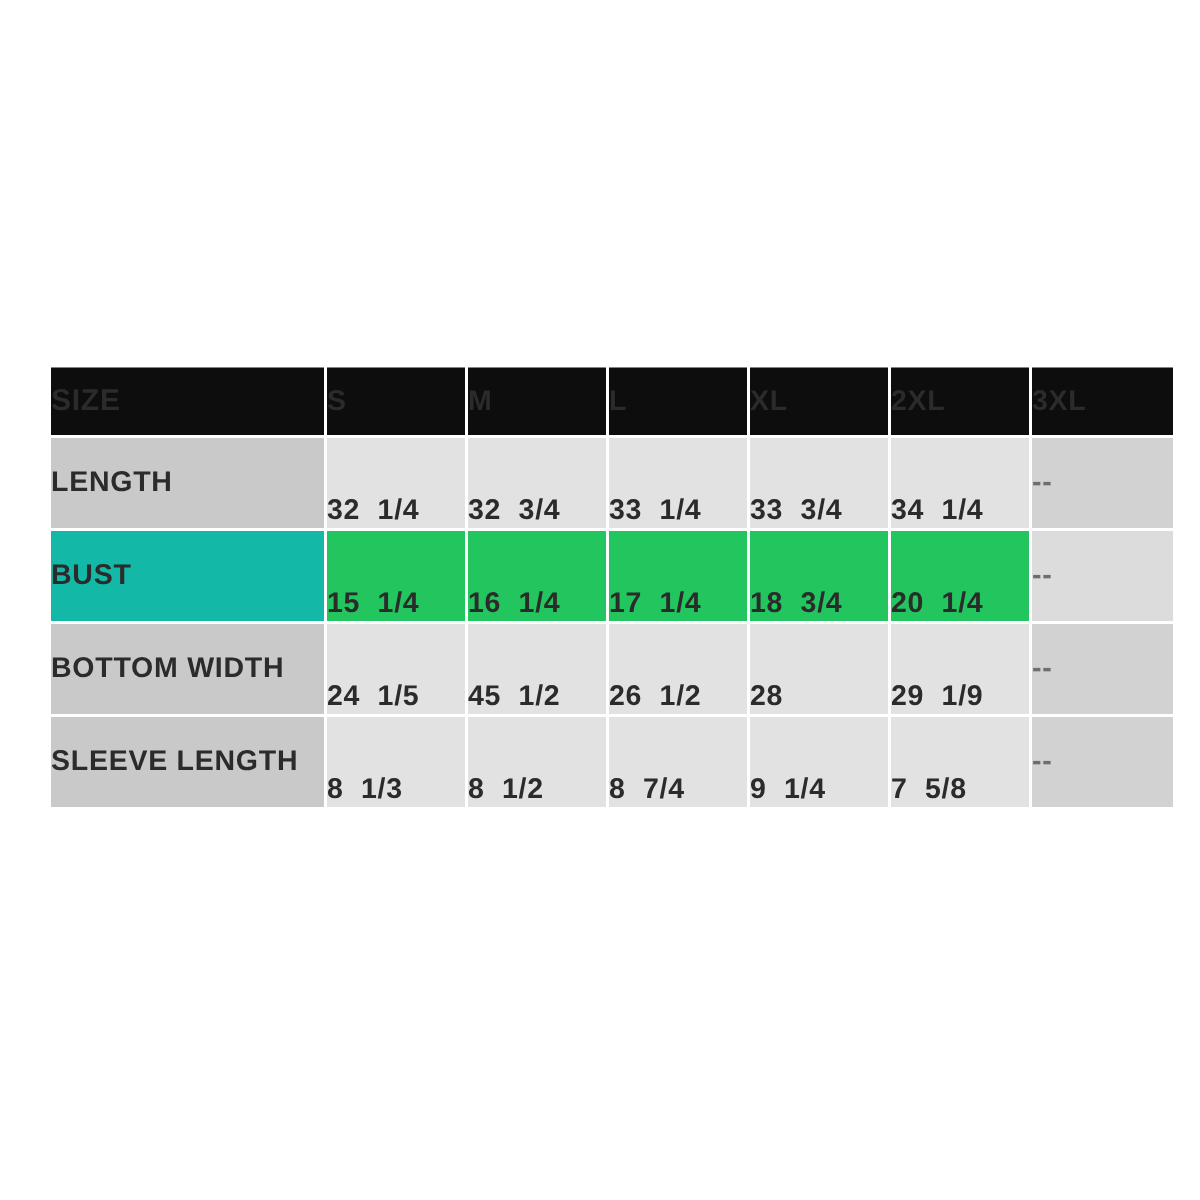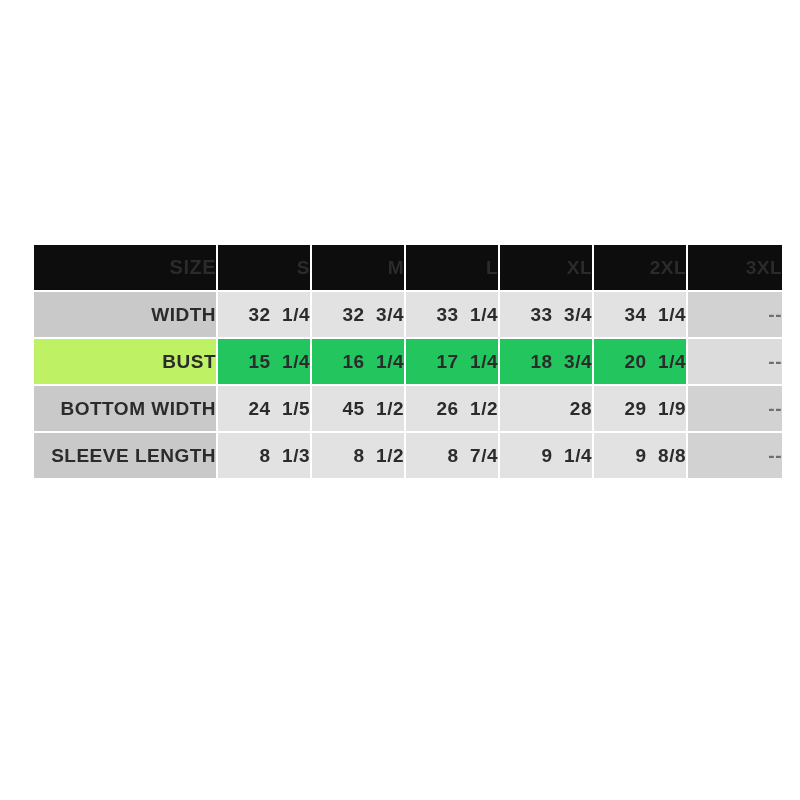--- a/index.html
+++ b/index.html
@@ -26,21 +26,21 @@
   table.size-chart {
     border-collapse: separate;
     border-spacing: 2px;
     width: 736px;
     table-layout: fixed;
   }
   table.size-chart th,
   table.size-chart td {
     padding: 0;
     height: 45px;
-    text-align: right;
+    text-align: left;
     vertical-align: middle;
     font-size: 19px;
     font-weight: bold;
     letter-spacing: 0.5px;
     color: #2b2b2b;
   }
   
   thead th {
     background: #0d0d0d;
     color: #ffffff;
@@ -60,33 +60,34 @@
     background: #e2e2e2;
   }
   tbody tr.row-alt td {
     background: #22c55e;
   }
   tbody td.label-col {
     background: #c9c9c9;
     font-size: 19px;
   }
   tbody tr.row-alt td.label-col {
-    background: #bef264;
+    background: #14b8a6;
   }
   tbody td.dash-col {
     background: #d2d2d2;
     color: #6e6e6e;
     font-weight: bold;
   }
   tbody tr.row-alt td.dash-col {
     background: #dcdcdc;
   }
   .val {
     display: inline-block;
     white-space: pre;
+    margin-top: 38px;
   }
 </style>
 </head>
 <body>
 
 <div id="page">
   <div id="table-wrap">
     <table class="size-chart">
       <colgroup>
         <col class="c-label">
@@ -103,21 +104,21 @@
           <th>S</th>
           <th>M</th>
           <th>L</th>
           <th>XL</th>
           <th>2XL</th>
           <th>3XL</th>
         </tr>
       </thead>
       <tbody>
         <tr>
-          <td class="label-col">WIDTH</td>
+          <td class="label-col">LENGTH</td>
           <td><span class="val">32  1/4</span></td>
           <td><span class="val">32  3/4</span></td>
           <td><span class="val">33  1/4</span></td>
           <td><span class="val">33  3/4</span></td>
           <td><span class="val">34  1/4</span></td>
           <td class="dash-col">--</td>
         </tr>
         <tr class="row-alt">
           <td class="label-col">BUST</td>
           <td><span class="val">15  1/4</span></td>
@@ -135,19 +136,19 @@
           <td><span class="val">28</span></td>
           <td><span class="val">29  1/9</span></td>
           <td class="dash-col">--</td>
         </tr>
         <tr>
           <td class="label-col">SLEEVE LENGTH</td>
           <td><span class="val">8  1/3</span></td>
           <td><span class="val">8  1/2</span></td>
           <td><span class="val">8  7/4</span></td>
           <td><span class="val">9  1/4</span></td>
-          <td><span class="val">9  8/8</span></td>
+          <td><span class="val">7  5/8</span></td>
           <td class="dash-col">--</td>
         </tr>
       </tbody>
     </table>
   </div>
 </div>
 
 </body></html>

